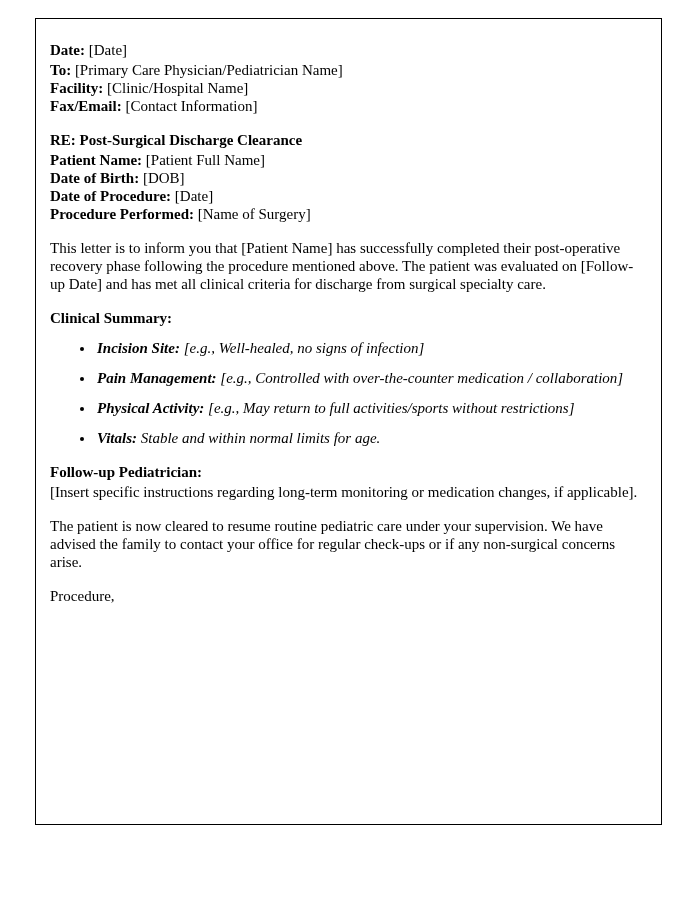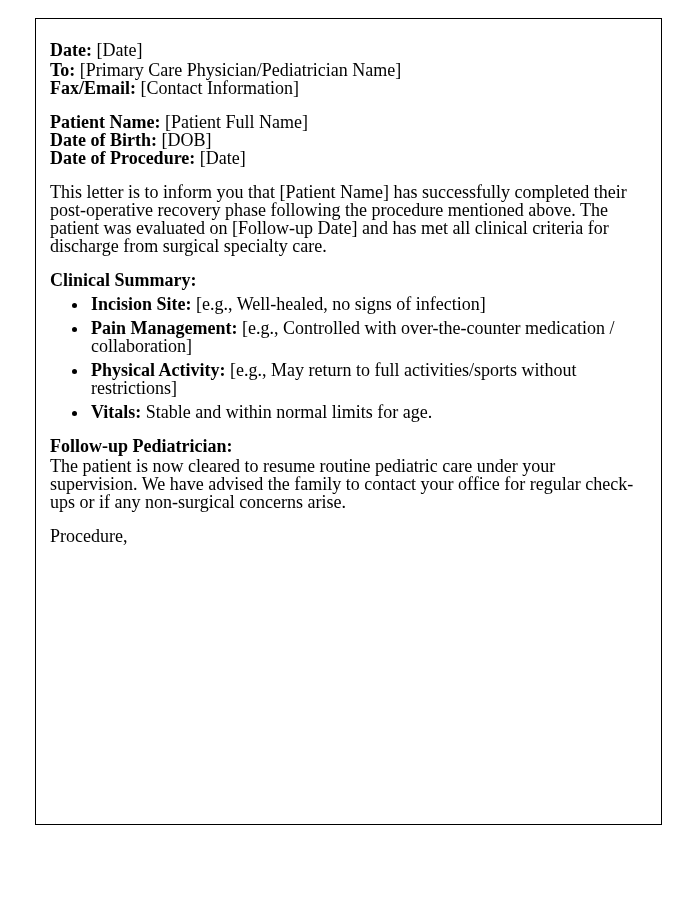--- a/index.html
+++ b/index.html
@@ -15,66 +15,70 @@
     left: 35px;
     top: 18px;
     width: 627px;
     height: 807px;
     border: 1px solid #000000;
     box-sizing: border-box;
     padding: 22px 16px 0 14px;
     overflow: hidden;
     background: #ffffff;
     color: #000000;
-    font-size: 18px;
+    font-size: 15px;
     line-height: 18px;
   }
   .block { margin: 2px 0 16px 0; }
   .line { margin: 0; }
   b, .bold { font-weight: bold; }
   ul.bullets {
     margin: 0 0 16px 0;
     padding: 0 0 0 33px;
     list-style-type: disc;
   }
-  ul.bullets li { margin: 6px; padding-left: 2px; }
+  ul.bullets li { margin: 12px; padding-left: 2px; font-style: italic; }
 </style>
 </head>
 <body>
 
 <div class="page">
 
   <p class="block line"><b>Date:</b><span> [Date]</span></p>
 
   <div class="block">
     <p class="line"><b>To:</b><span> [Primary Care Physician/Pediatrician Name]</span></p>
+    <p class="line"><b>Facility:</b><span> [Clinic/Hospital Name]</span></p>
     <p class="line"><b>Fax/Email:</b><span> [Contact Information]</span></p>
   </div>
 
+  <p class="block line bold">RE: Post-Surgical Discharge Clearance</p>
 
   <div class="block">
     <p class="line"><b>Patient Name:</b><span> [Patient Full Name]</span></p>
     <p class="line"><b>Date of Birth:</b><span> [DOB]</span></p>
     <p class="line"><b>Date of Procedure:</b><span> [Date]</span></p>
+    <p class="line"><b>Procedure Performed:</b><span> [Name of Surgery]</span></p>
   </div>
 
 
   <p class="block">This letter is to inform you that [Patient Name] has successfully completed their post-operative recovery phase following the procedure mentioned above. The patient was evaluated on [Follow-up Date] and has met all clinical criteria for discharge from surgical specialty care.</p>
 
   <p class="block line bold">Clinical Summary:</p>
 
   <ul class="bullets">
     <li><b>Incision Site:</b><span> [e.g., Well-healed, no signs of infection]</span></li>
     <li><b>Pain Management:</b><span> [e.g., Controlled with over-the-counter medication / collaboration]</span></li>
     <li><b>Physical Activity:</b><span> [e.g., May return to full activities/sports without restrictions]</span></li>
     <li><b>Vitals:</b><span> Stable and within normal limits for age.</span></li>
   </ul>
 
   <p class="block line bold">Follow-up Pediatrician:</p>
 
+  <p class="block">[Insert specific instructions regarding long-term monitoring or medication changes, if applicable].</p>
 
   <p class="block">The patient is now cleared to resume routine pediatric care under your supervision. We have advised the family to contact your office for regular check-ups or if any non-surgical concerns arise.</p>
 
 
   <p class="block line">Procedure,</p>
 
 
 </div>
 
 </body></html>

